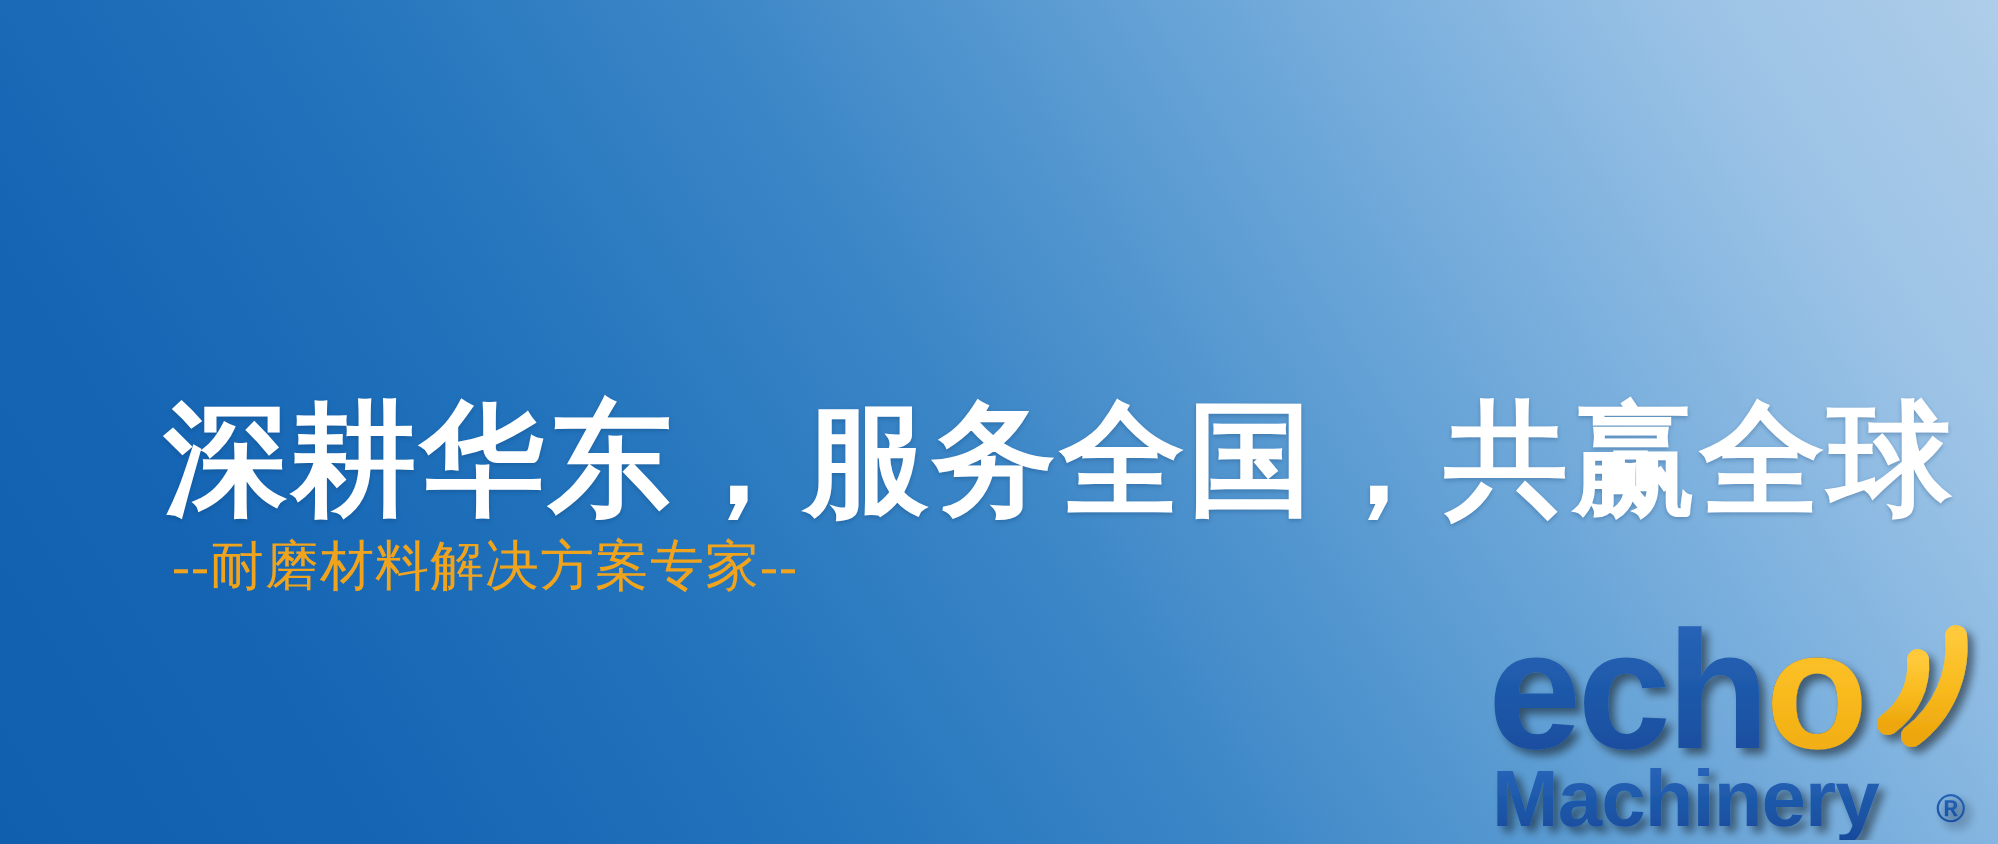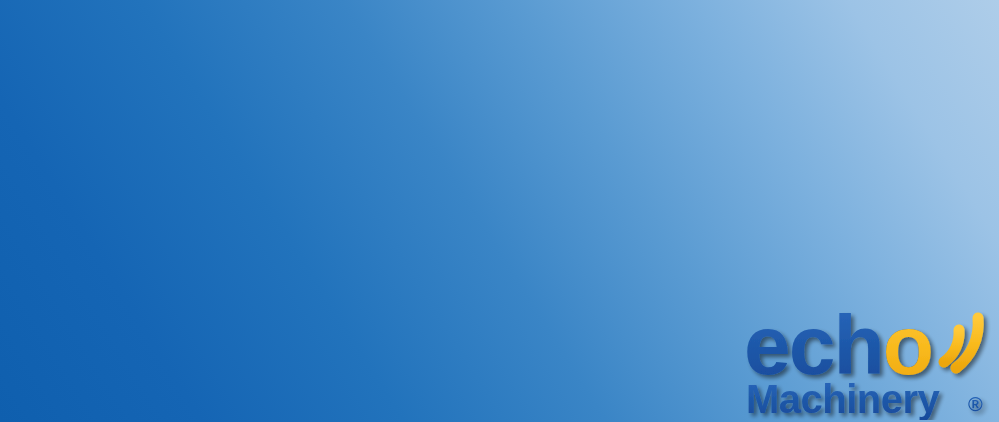--- a/index.html
+++ b/index.html
@@ -68,21 +68,23 @@
     display: block;
     width: 252px;
     height: 124px;
   }
 </style>
 </head>
 <body>
 
 <div id="banner">
 
+  <h1 id="headline">深耕华东，服务全国，共赢全球</h1>
 
+  <div id="subtitle">--耐磨材料解决方案专家--</div>
 
   <div id="logo">
     <svg viewBox="0 0 252 124" xmlns="http://www.w3.org/2000/svg" aria-label="echo Machinery">
       <defs>
         <filter id="dropshadow" x="-25%" y="-25%" width="160%" height="160%">
           <feGaussianBlur in="SourceAlpha" stdDeviation="2.2"></feGaussianBlur>
           <feOffset dx="3" dy="3" result="off"></feOffset>
           <feComponentTransfer in="off" result="sh">
             <feFuncA type="linear" slope="0.48"></feFuncA>
           </feComponentTransfer>

